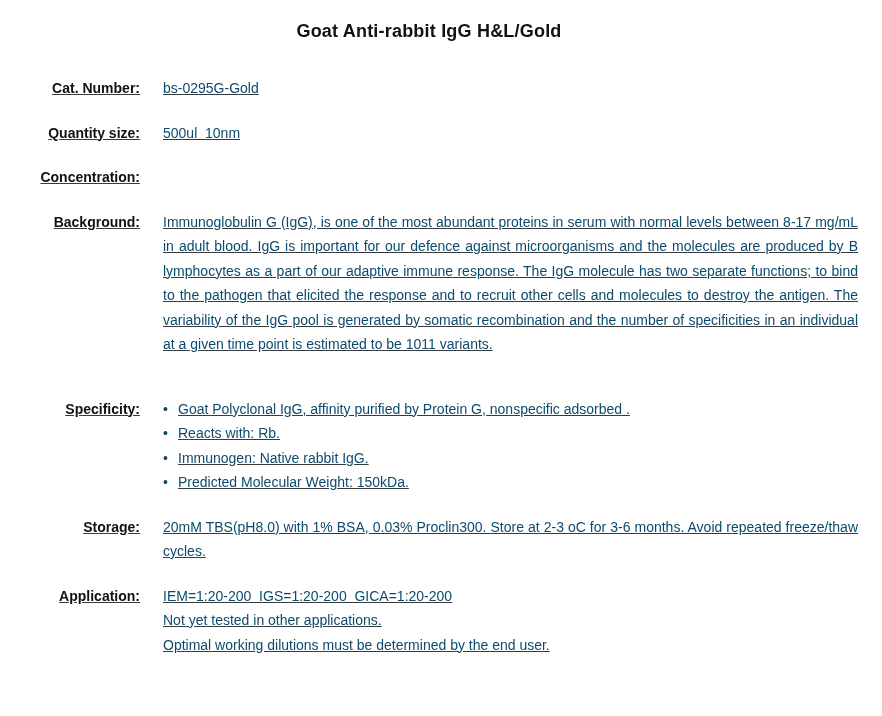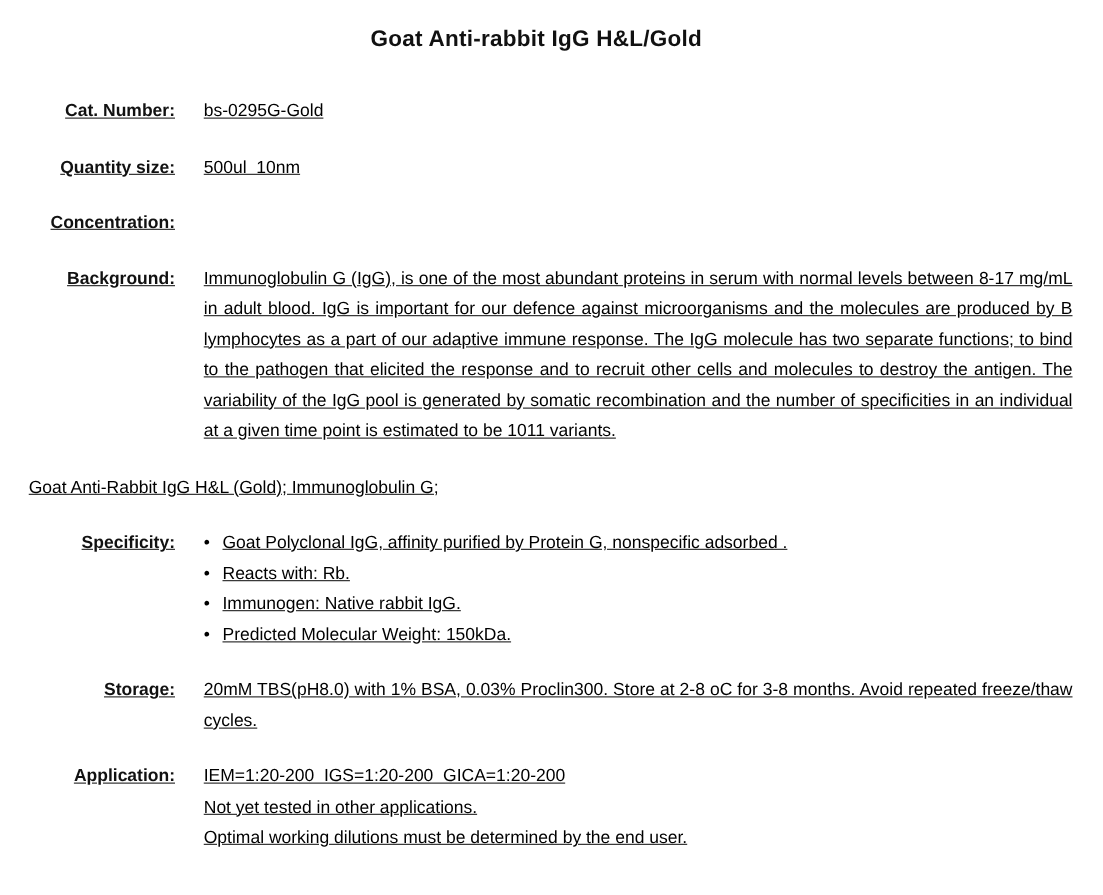--- a/index.html
+++ b/index.html
@@ -46,21 +46,21 @@
     font-size: 14px;
     line-height: 24.5px;
     color: #111111;
     white-space: nowrap;
   }
   .value {
     flex: 1;
     margin-left: 23px;
     font-size: 14px;
     line-height: 24.5px;
-    color: #000000;
+    color: #0c4a6e;
   }
   .value.pre {
     white-space: pre-wrap;
   }
   .value.justify {
     text-align: justify;
   }
   ul.bullets {
     margin: 0;
     padding: 0;
@@ -103,21 +103,20 @@
     <div class="row">
       <div class="label">Concentration:</div>
     </div>
 
     <div class="row">
       <div class="label">Background:</div>
       <div class="value justify">Immunoglobulin G (IgG), is one of the most abundant proteins in serum with normal levels between 8-17 mg/mL in adult blood. IgG is important for our defence against microorganisms and the molecules are produced by B lymphocytes as a part of our adaptive immune response. The IgG molecule has two separate functions; to bind to the pathogen that elicited the response and to recruit other cells and molecules to destroy the antigen. The variability of the IgG pool is generated by somatic recombination and the number of specificities in an individual at a given time point is estimated to be 1011 variants.</div>
     </div>
 
     <div class="row">
-      <div class="value">Goat Anti-Rabbit IgG H&amp;L (Gold); Immunoglobulin G;</div>
     </div>
 
     <div class="row">
       <div class="label">Specificity:</div>
       <div class="value">
         <ul class="bullets">
           <li>
             <span class="bullet-dot">•</span>
             <span>Goat Polyclonal IgG, affinity purified by Protein G, nonspecific adsorbed .</span>
           </li>
@@ -132,21 +131,21 @@
           <li>
             <span class="bullet-dot">•</span>
             <span>Predicted Molecular Weight: 150kDa.</span>
           </li>
         </ul>
       </div>
     </div>
 
     <div class="row">
       <div class="label">Storage:</div>
-      <div class="value justify">20mM TBS(pH8.0) with 1% BSA, 0.03% Proclin300. Store at 2-8 oC for 3-8 months. Avoid repeated freeze/thaw cycles.</div>
+      <div class="value justify">20mM TBS(pH8.0) with 1% BSA, 0.03% Proclin300. Store at 2-3 oC for 3-6 months. Avoid repeated freeze/thaw cycles.</div>
     </div>
 
     <div class="row">
       <div class="label">Application:</div>
       <div class="value">
         <div class="line">IEM=1:20-200  IGS=1:20-200  GICA=1:20-200</div>
         <div class="line">Not yet tested in other applications.</div>
         <div class="line">Optimal working dilutions must be determined by the end user.</div>
       </div>
     </div>

